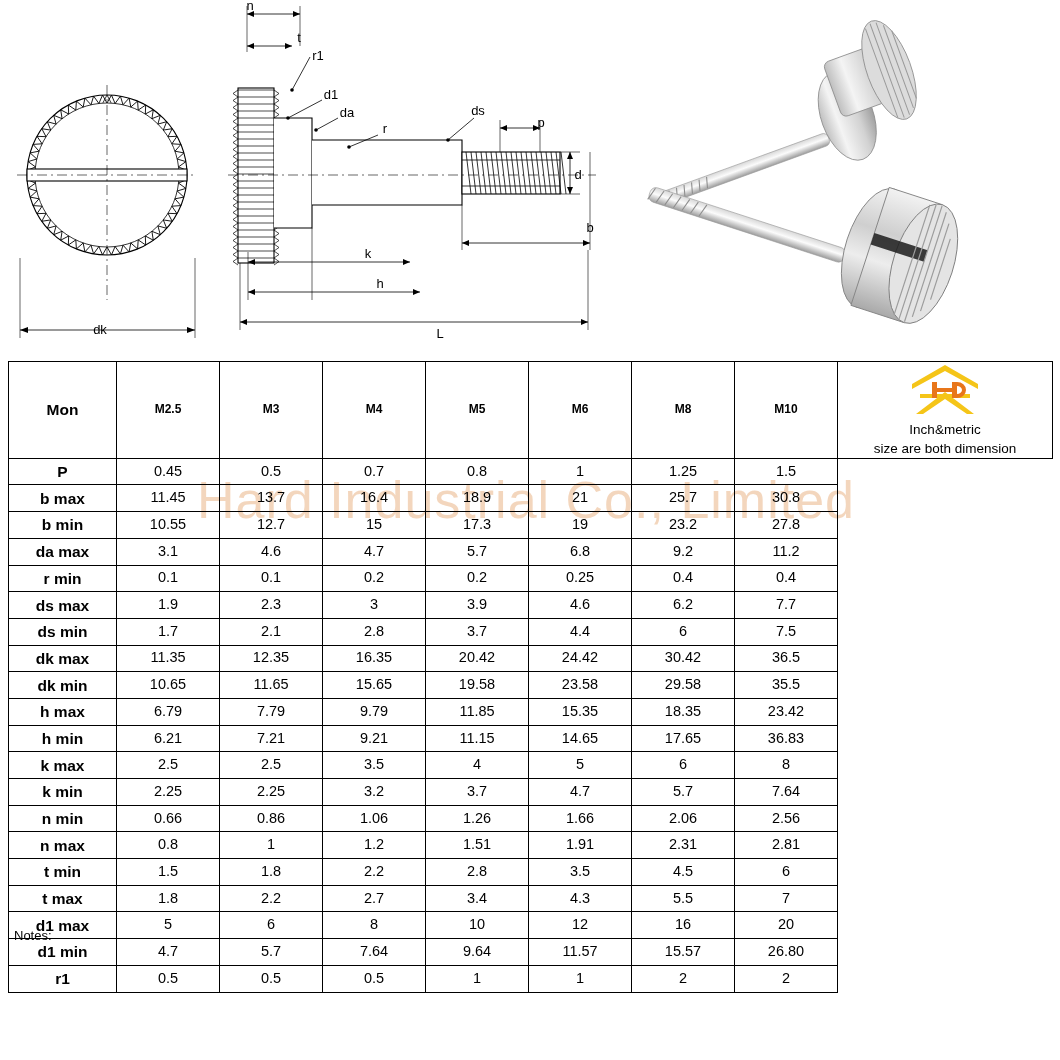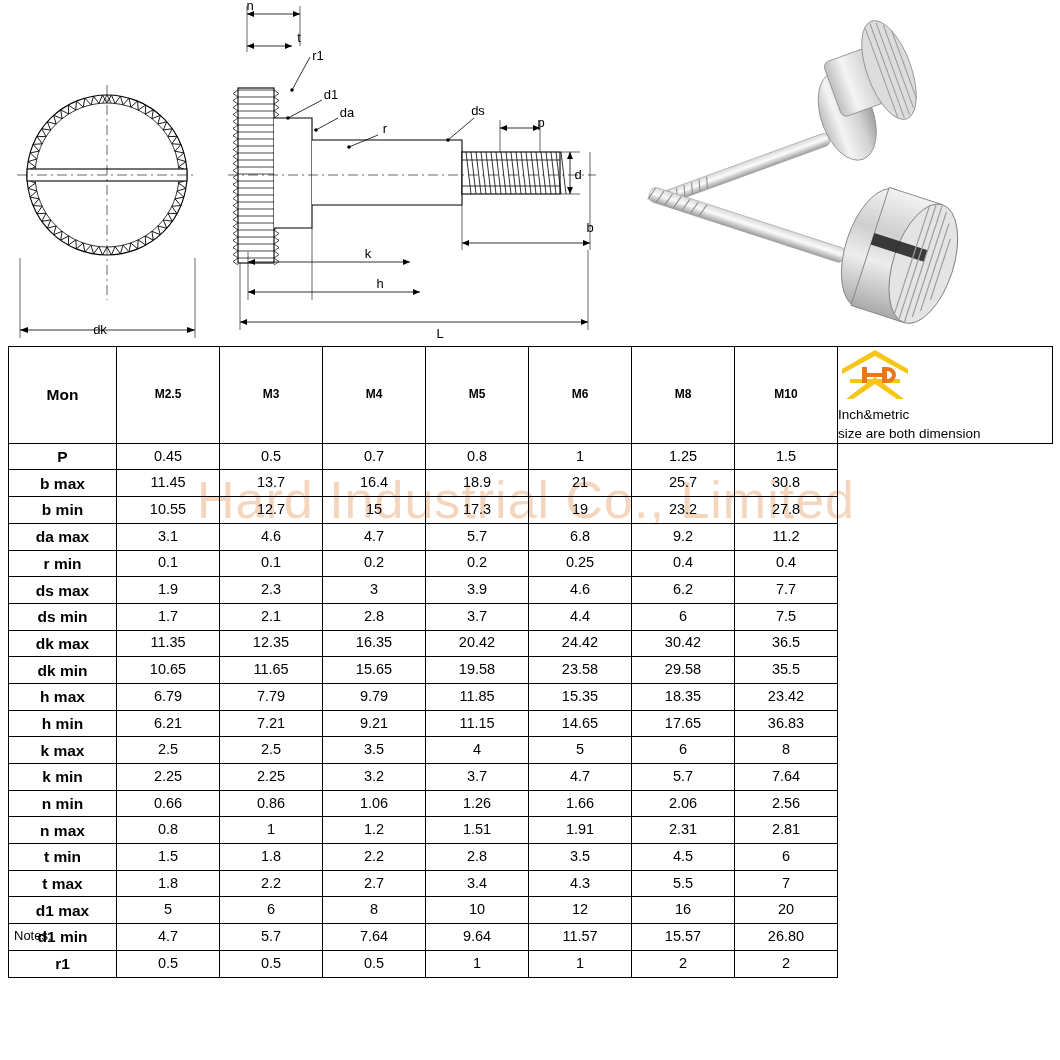--- a/index.html
+++ b/index.html
@@ -37,20 +37,21 @@
   #table-wrap {
     position: absolute;
     left: 8px; top: 346px;
     width: 1044px;
   }
   table.spec {
     border-collapse: collapse;
     table-layout: fixed;
     width: 1044px;
     font-size: 14.5px;
+    margin-top: 15px;
   }
   table.spec th, table.spec td {
     border: 1px solid #000;
     text-align: center;
     height: 25.7px;
     padding: 0;
     font-weight: normal;
     line-height: 1.1;
   }
   table.spec thead th {
@@ -67,21 +68,21 @@
   col.clast { width: 215px; }
 
   
   td.logo-cell {
     vertical-align: middle;
     position: relative;
   }
   #logo-box {
     display: flex;
     flex-direction: column;
-    align-items: flex-start;
+    align-items: center;
     justify-content: center;
     gap: 2px;
   }
   #logo-mark {
     width: 74px; height: 58px;
     position: relative;
   }
   .logo-note {
     font-size: 13.5px;
     color: #000;

